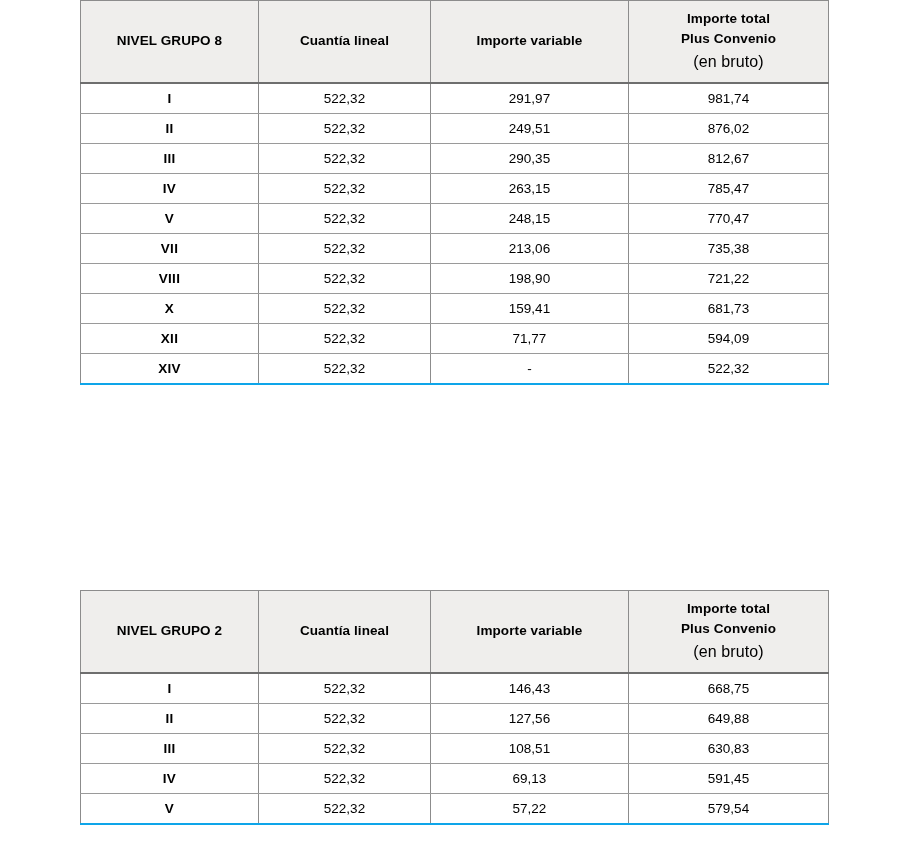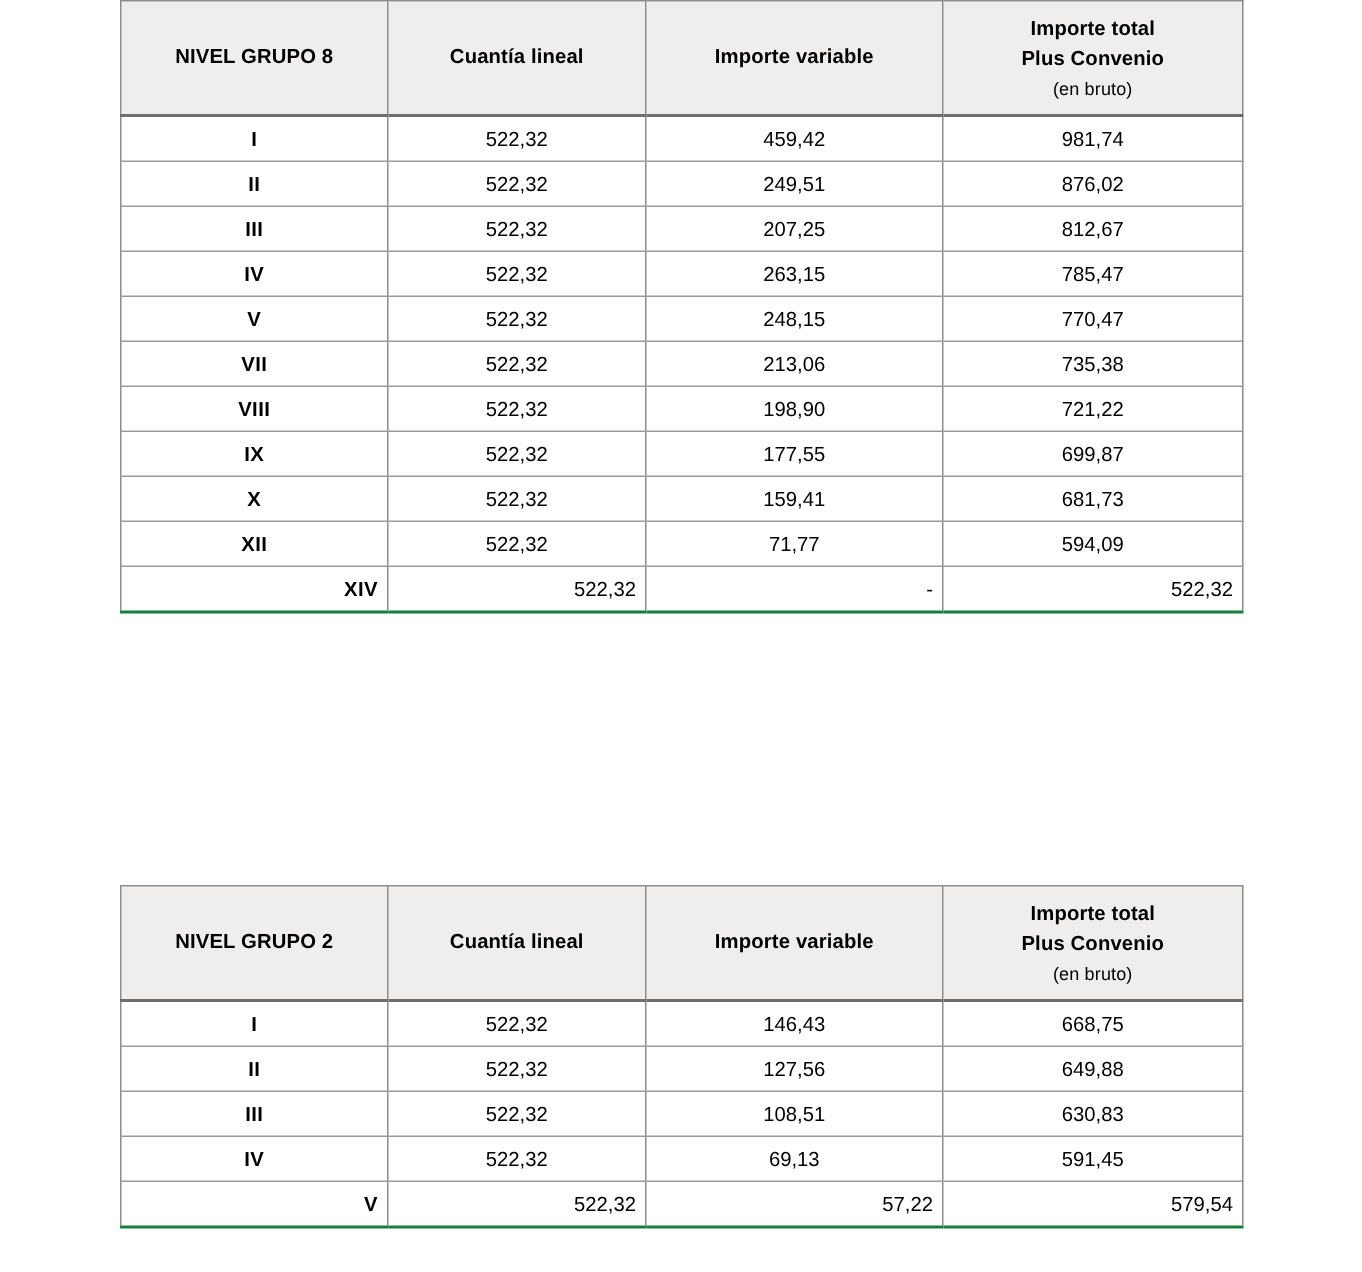--- a/index.html
+++ b/index.html
@@ -47,40 +47,39 @@
     padding: 8px 4px;
     height: 74px;
     box-sizing: border-box;
     line-height: 1.5;
     font-size: 13.5px;
     letter-spacing: 0.1px;
   }
   table.conv thead th .sub {
     display: block;
     font-weight: normal;
-    font-size: 12px;
+    font-size: 16px;
   }
   table.conv tbody td {
     border-left: 1px solid #8c8c8c;
     border-right: 1px solid #8c8c8c;
     border-bottom: 1px solid #9a9a9a;
     text-align: center;
     vertical-align: middle;
     padding: 7px 6px;
     height: 16px;
     box-sizing: border-box;
     font-size: 13.5px;
   }
   table.conv tbody td.level {
     font-weight: bold;
     letter-spacing: 0.3px;
   }
   table.conv tbody tr:last-child td {
-    border-bottom: 2px solid #15803d;
-    text-align: right;
+    border-bottom: 2px solid #0ea5e9;
   }
 </style>
 </head>
 <body>
 
 <div class="page">
 
   <div class="table-wrap" id="table-1-wrap">
     <table class="conv">
       <colgroup>
@@ -98,33 +97,33 @@
             <span>Importe total</span><br>
             <span>Plus Convenio</span>
             <span class="sub">(en bruto)</span>
           </th>
         </tr>
       </thead>
       <tbody id="tbody-1">
           <tr>
             <td class="level">I</td>
             <td>522,32</td>
-            <td>459,42</td>
+            <td>291,97</td>
             <td>981,74</td>
           </tr>
           <tr>
             <td class="level">II</td>
             <td>522,32</td>
             <td>249,51</td>
             <td>876,02</td>
           </tr>
           <tr>
             <td class="level">III</td>
             <td>522,32</td>
-            <td>207,25</td>
+            <td>290,35</td>
             <td>812,67</td>
           </tr>
           <tr>
             <td class="level">IV</td>
             <td>522,32</td>
             <td>263,15</td>
             <td>785,47</td>
           </tr>
           <tr>
             <td class="level">V</td>
@@ -136,26 +135,20 @@
             <td class="level">VII</td>
             <td>522,32</td>
             <td>213,06</td>
             <td>735,38</td>
           </tr>
           <tr>
             <td class="level">VIII</td>
             <td>522,32</td>
             <td>198,90</td>
             <td>721,22</td>
-          </tr>
-          <tr>
-            <td class="level">IX</td>
-            <td>522,32</td>
-            <td>177,55</td>
-            <td>699,87</td>
           </tr>
           <tr>
             <td class="level">X</td>
             <td>522,32</td>
             <td>159,41</td>
             <td>681,73</td>
           </tr>
           <tr>
             <td class="level">XII</td>
             <td>522,32</td>

